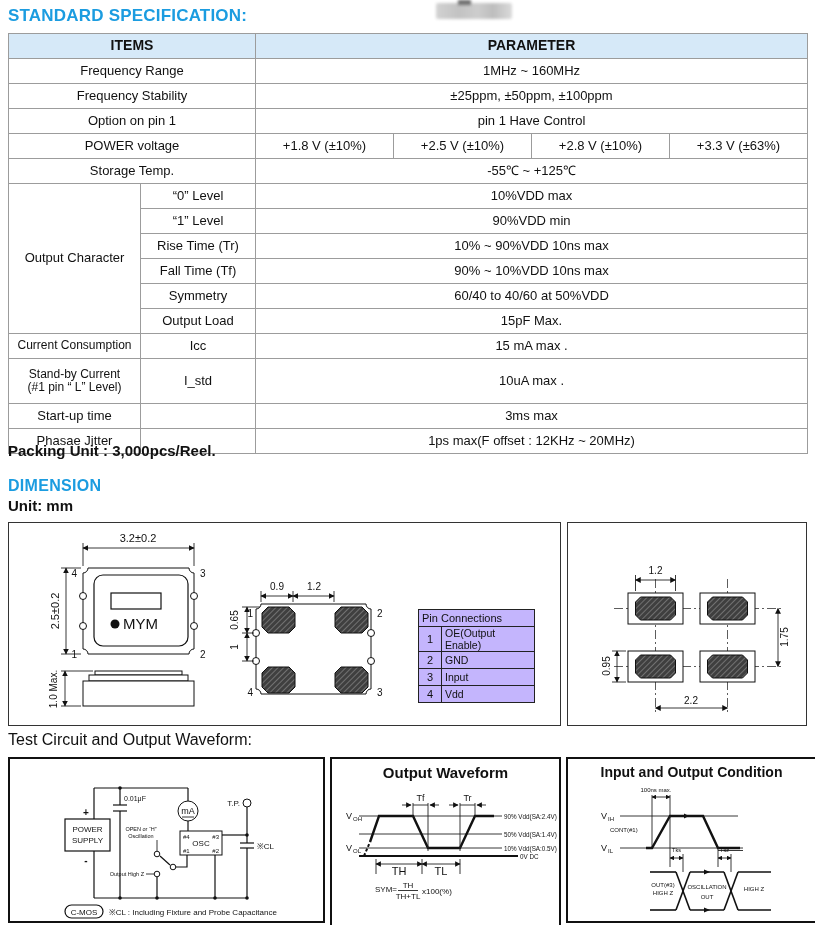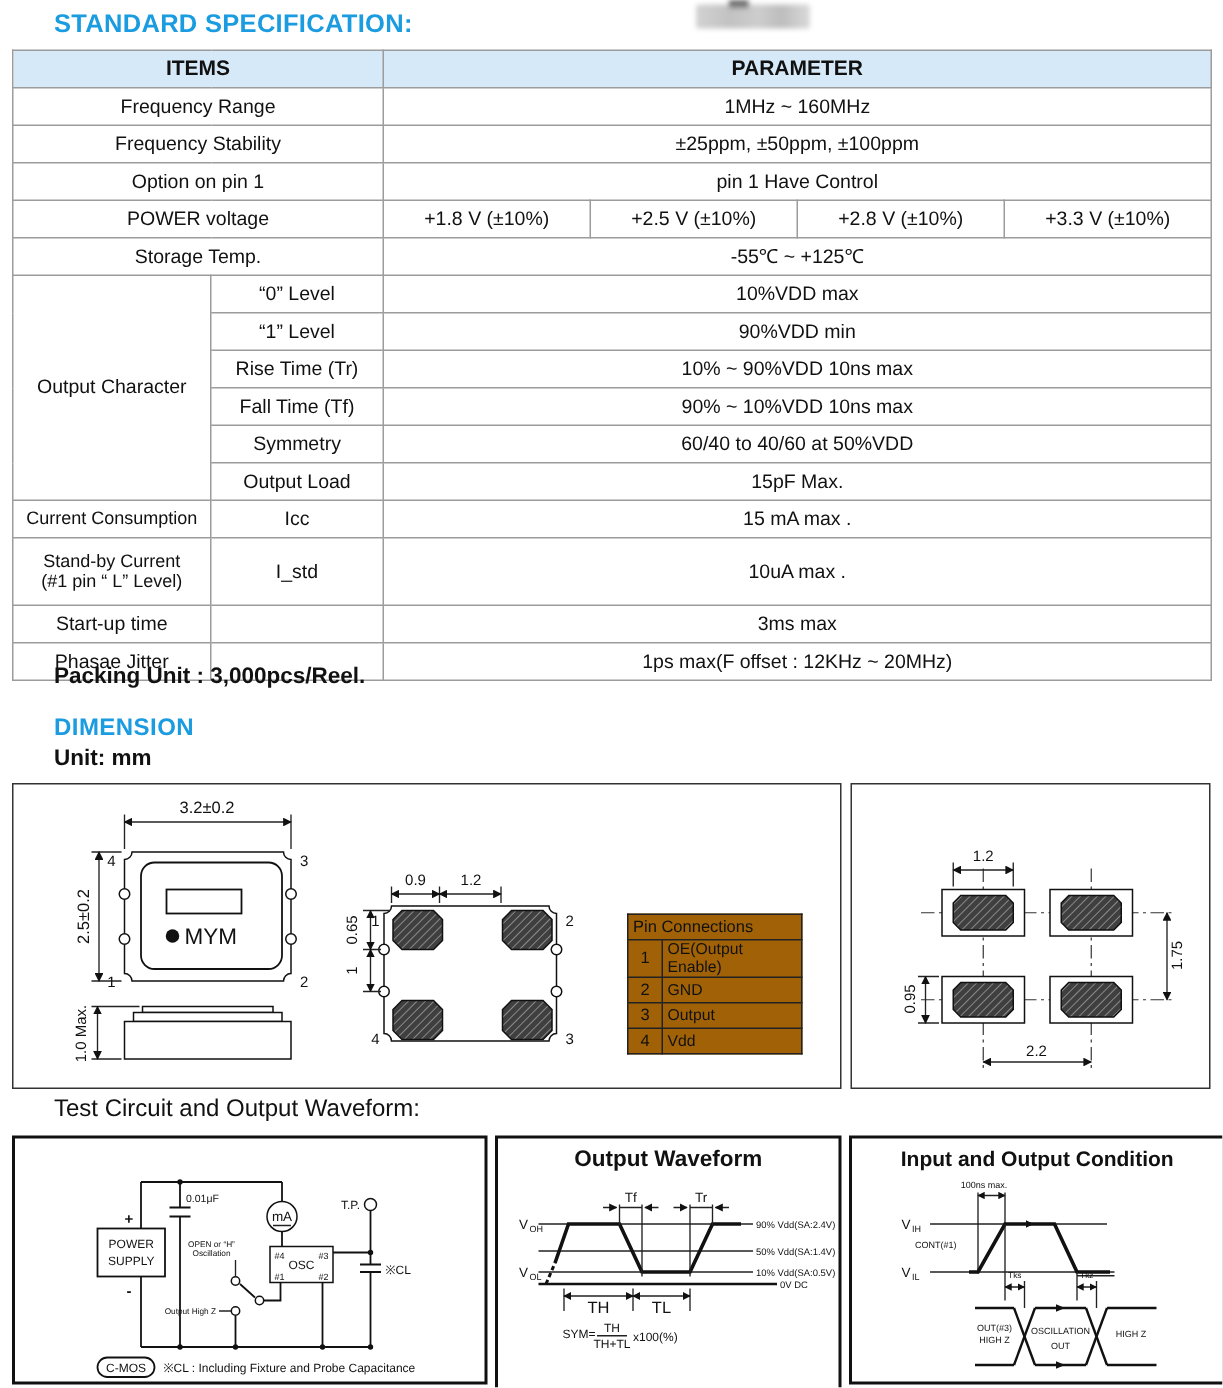--- a/index.html
+++ b/index.html
@@ -3,21 +3,21 @@
 <meta charset="utf-8">
 <style>
   :root{
     --heading-blue:#1B9CE0;
     --table-header-bg:#D6E9F8;
     --table-border:#9C9C9C;
   }
   html,body{margin:0;padding:0;background:#fff;}
   .page{position:relative;width:815px;height:925px;background:#fff;overflow:hidden;
         font-family:"Liberation Sans",sans-serif;color:#111;}
-  .abs{position:absolute;margin-left:28px;}
+  .abs{position:absolute;}
 
   .main-title{left:8px;top:6px;font-size:17px;font-weight:bold;color:var(--heading-blue);letter-spacing:.2px;}
   .redact-a{left:436px;top:3px;width:76px;height:16px;
     background:linear-gradient(90deg,#d2d2d2,#c2c2c2 30%,#cdcdcd 55%,#bdbdbd 75%,#dadada);
     filter:blur(1.6px);border-radius:2px;}
   .redact-b{left:458px;top:0;width:13px;height:5px;background:#6e6e6e;filter:blur(1.6px);}
 
   table.spec{position:absolute;left:8px;top:33px;width:799px;border-collapse:collapse;
     table-layout:fixed;font-size:13px;text-align:center;color:#111;}
   table.spec td,table.spec th{border:1px solid var(--table-border);padding:0 2px;height:24px;line-height:1.12;overflow:hidden;}
@@ -34,21 +34,21 @@
   .dim-left{left:8px;top:522px;width:553px;height:204px;border:1px solid #333;}
   .dim-right{left:567px;top:522px;width:240px;height:204px;border:1px solid #333;}
   .tc1{left:8px;top:757px;width:317px;height:166px;border:2px solid #111;}
   .tc2{left:330px;top:757px;width:231px;height:209px;border:2px solid #111;}
   .tc3{left:566px;top:757px;width:251px;height:166px;border:2px solid #111;}
   .box>svg{position:absolute;left:0;top:0;}
   .box-title{position:absolute;left:0;top:5px;width:100%;text-align:center;font-weight:bold;font-size:15px;}
   .box-title.sm{font-size:14px;}
   .land-title{position:absolute;left:10px;top:6px;font-size:13.5px;font-weight:bold;line-height:1.2;}
 
-  .pin-table{position:absolute;left:409px;top:86px;border-collapse:collapse;font-size:11px;background:#a16207;}
+  .pin-table{position:absolute;left:409px;top:86px;border-collapse:collapse;font-size:11px;background:#c4b5fd;}
   .pin-table th,.pin-table td{border:1px solid #222;height:16px;padding:0 3px;font-weight:normal;}
   .pin-table th{text-align:left;font-size:11px;}
   .pin-table .pn{width:16px;text-align:center;}
   .pin-table .pf{width:86px;font-size:10.5px;}
 
   svg text{font-family:"Liberation Sans",sans-serif;fill:#111;}
   .ln{stroke:#111;stroke-width:1.2;fill:none;}
   .ln2{stroke:#111;stroke-width:1;fill:#fff;}
   .thin{stroke:#222;stroke-width:0.9;fill:none;}
   .wave{stroke:#111;stroke-width:2.4;fill:none;}
@@ -89,21 +89,21 @@
     </tr>
     <tr>
       <td colspan="2">Option on pin 1</td>
       <td colspan="4">pin 1 Have Control</td>
     </tr>
     <tr>
       <td colspan="2">POWER voltage</td>
       <td>+1.8 V (±10%)</td>
       <td>+2.5 V (±10%)</td>
       <td>+2.8 V (±10%)</td>
-      <td>+3.3 V (±10%)</td>
+      <td>+3.3 V (±63%)</td>
     </tr>
     <tr>
       <td colspan="2">Storage Temp.</td>
       <td colspan="4">-55℃ ~ +125℃</td>
     </tr>
     <tr>
       <td rowspan="6">Output Character</td>
       <td>“0” Level</td>
       <td colspan="4">10%VDD max</td>
     </tr>
@@ -247,21 +247,21 @@
       <tr>
         <td class="pn">1</td>
         <td class="pf">OE(Output Enable)</td>
       </tr>
       <tr>
         <td class="pn">2</td>
         <td class="pf">GND</td>
       </tr>
       <tr>
         <td class="pn">3</td>
-        <td class="pf">Output</td>
+        <td class="pf">Input</td>
       </tr>
       <tr>
         <td class="pn">4</td>
         <td class="pf">Vdd</td>
       </tr>
     </tbody>
       </table>
   </div>
 
   <div class="box dim-right">

